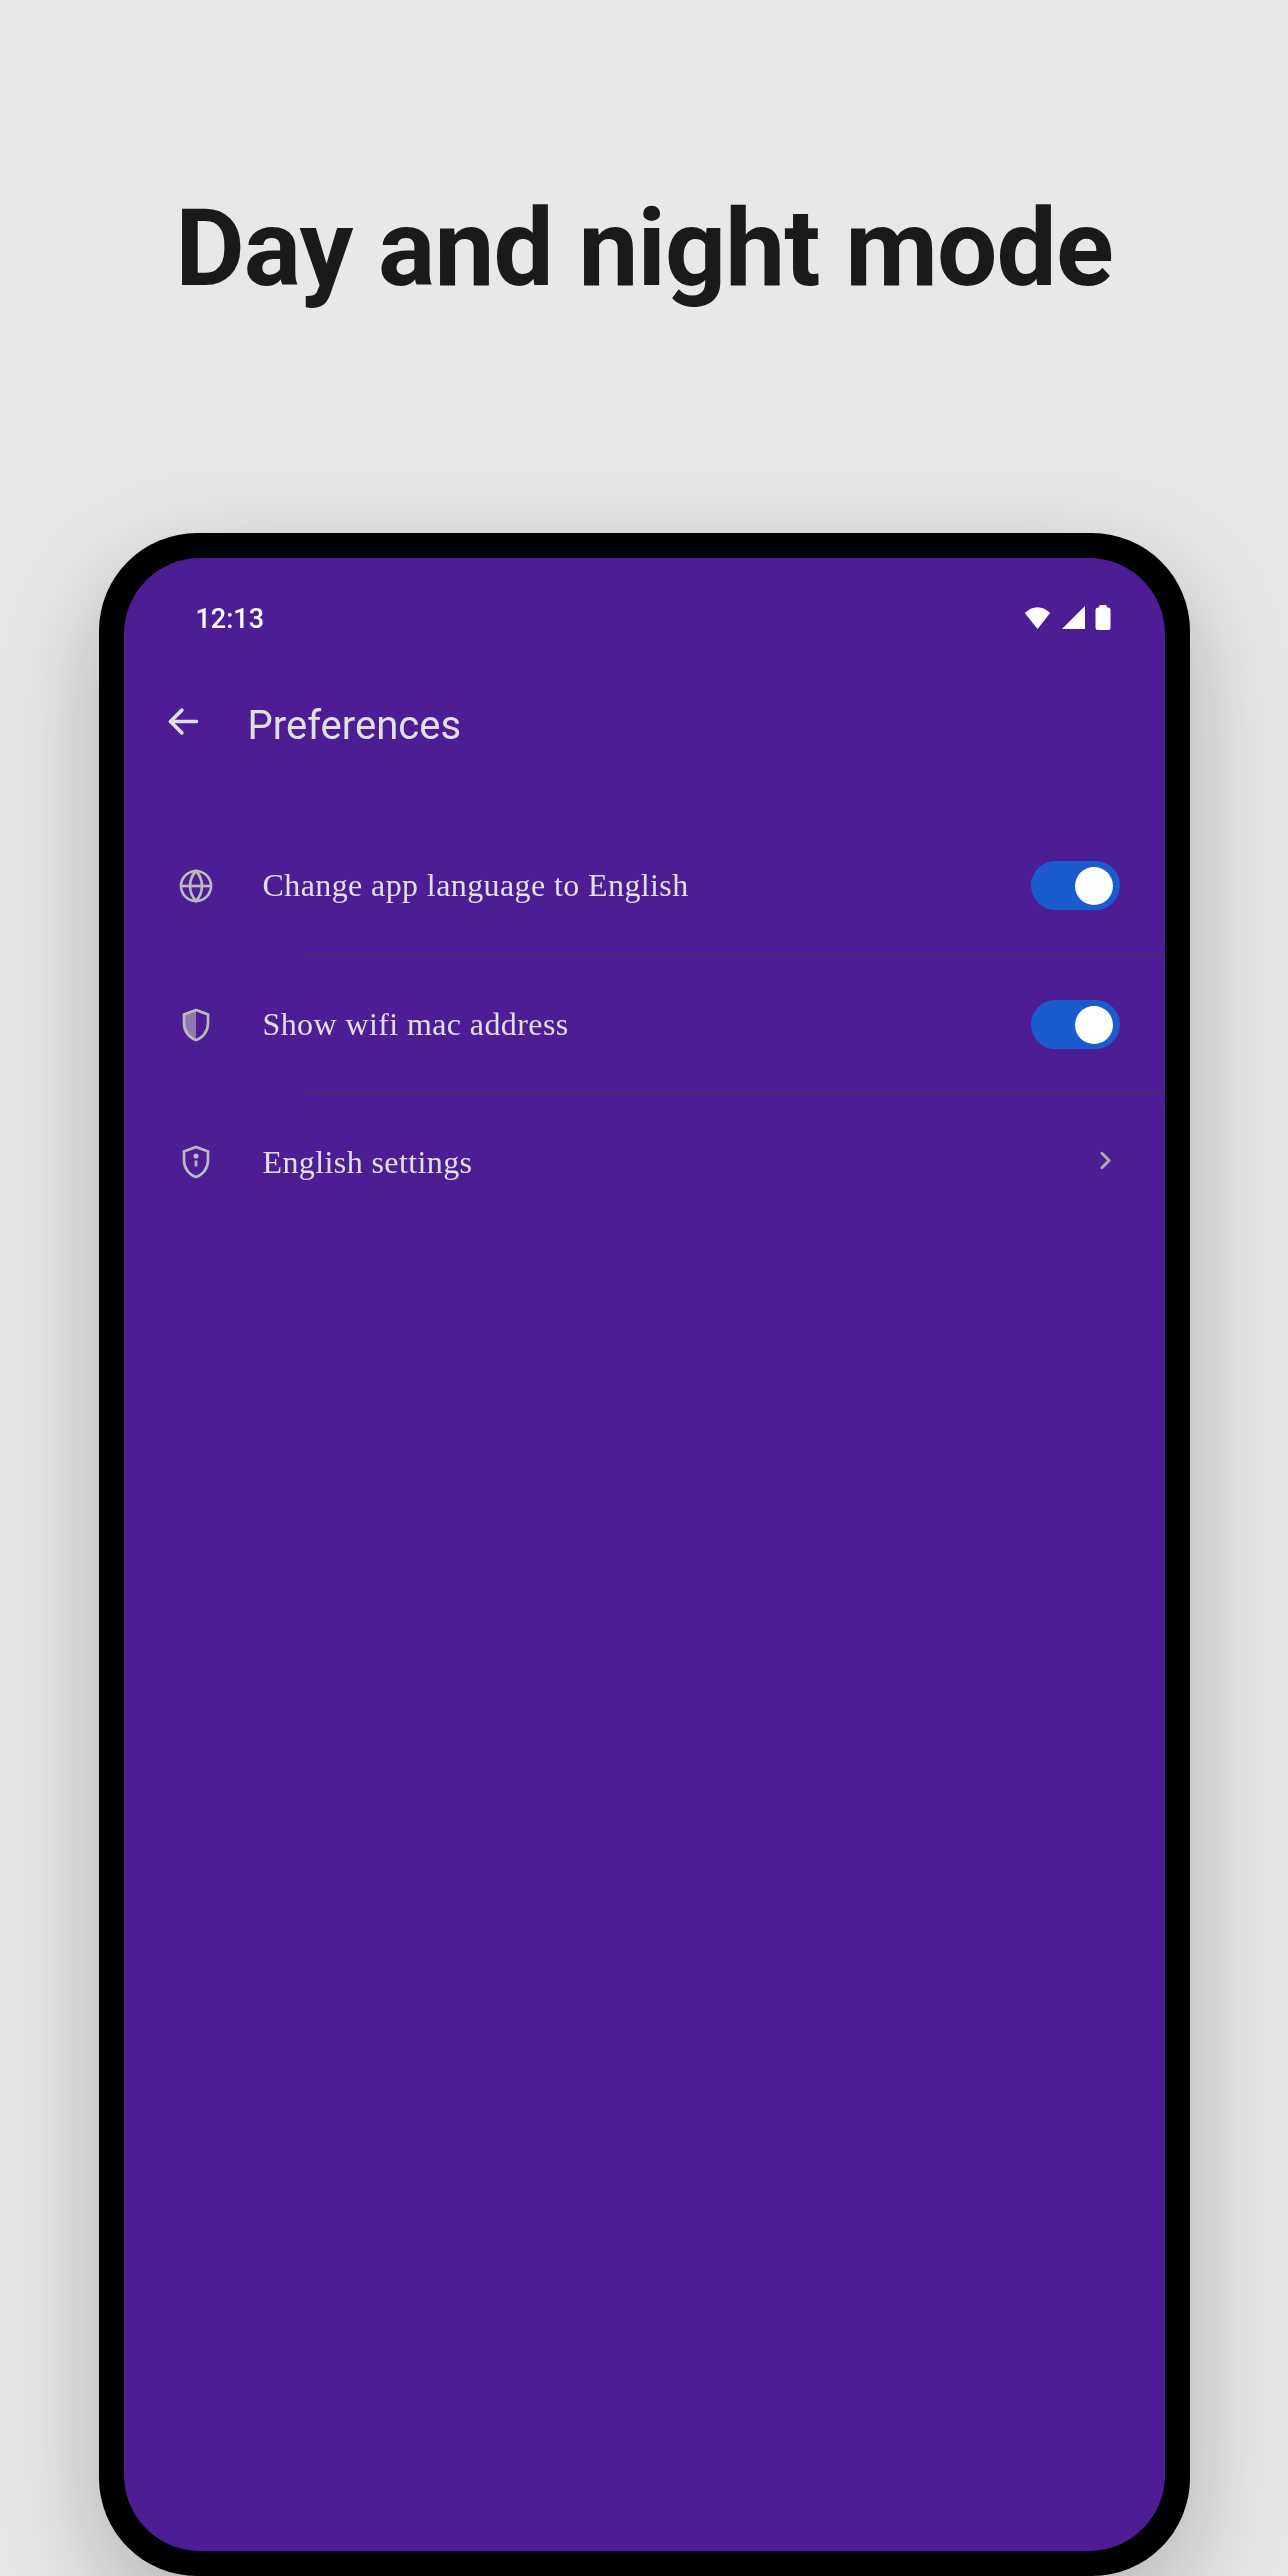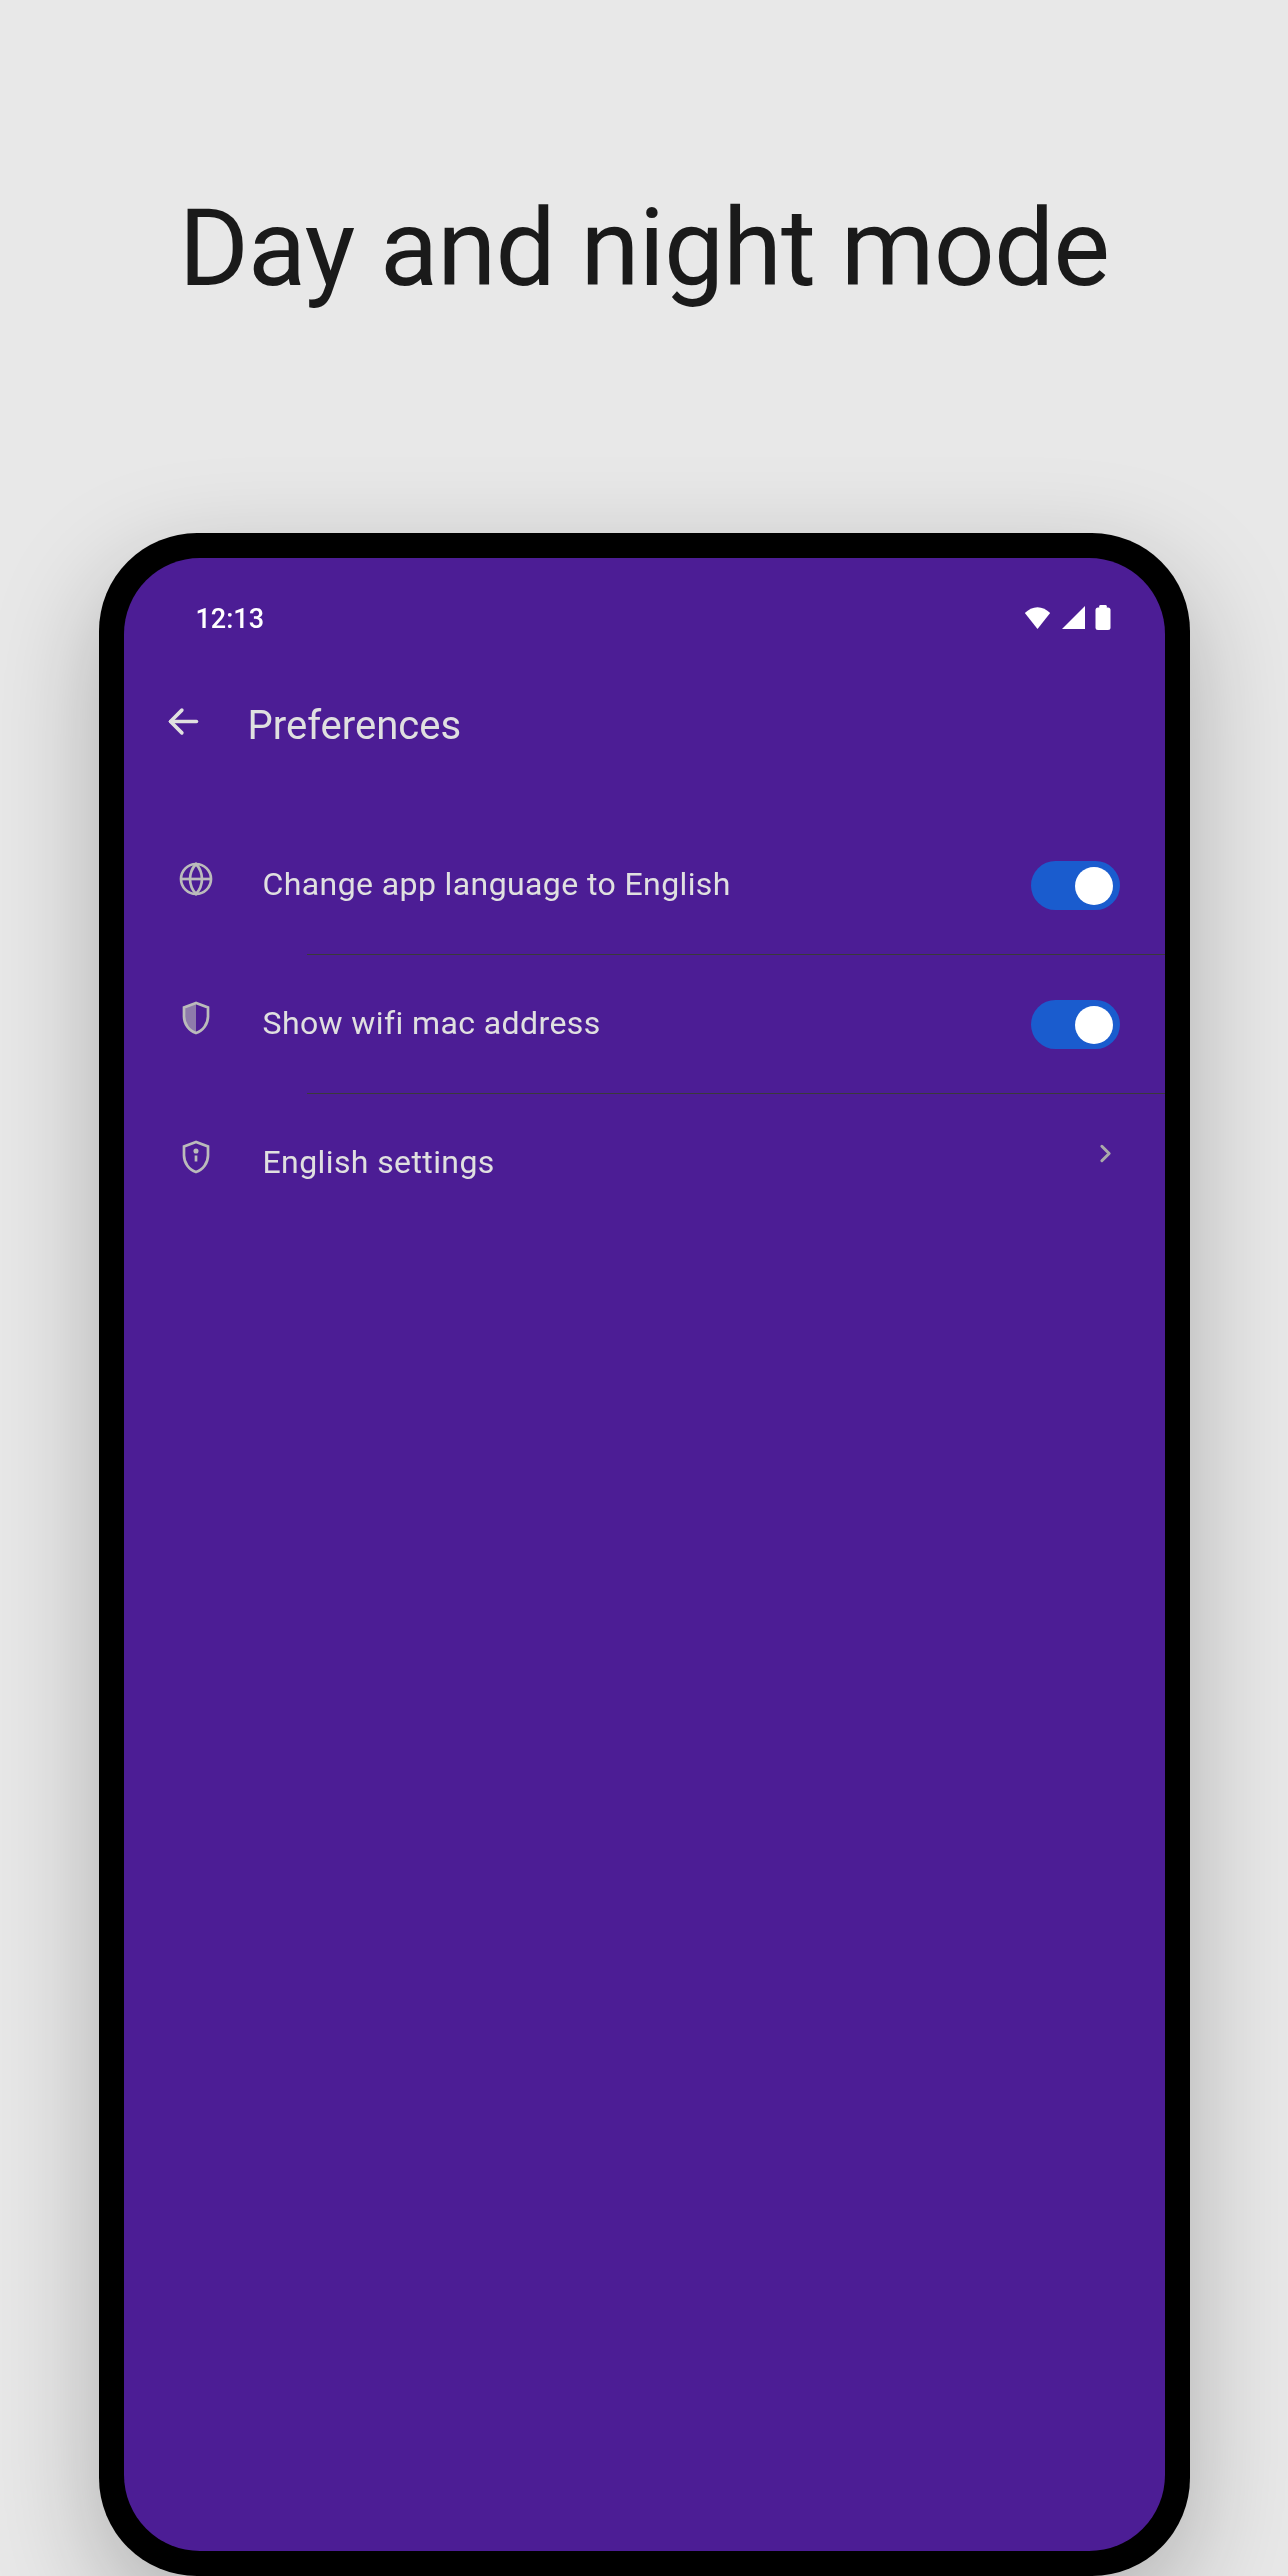--- a/index.html
+++ b/index.html
@@ -11,21 +11,21 @@
       width: 1288px;
       height: 2576px;
       background: #e8e8e8;
       font-family: -apple-system, BlinkMacSystemFont, 'Segoe UI', Roboto, sans-serif;
       display: flex;
       flex-direction: column;
       align-items: center;
     }
     .heading {
       font-size: 107px;
-      font-weight: 400;
+      font-weight: 700;
       color: #1a1a1a;
       text-align: center;
       margin-top: 179px;
       line-height: 1.3;
       letter-spacing: -0.9px;
     }
     .phone-frame {
       width: 1091px;
       height: 2272px;
       background: #000;
@@ -72,23 +72,25 @@
     .app-title {
       font-size: 40px;
       font-weight: 400;
       color: #e0e0e0;
     }
     .settings-list {
       padding: 18px 0 0 0;
     }
     .setting-row {
       display: flex;
+      align-items: center;
       padding: 45px 45px 45px 54px;
       gap: 49px;
       position: relative;
+      font-family: Liberation Serif, serif;
     }
     .setting-row.with-divider::after {
       content: '';
       position: absolute;
       bottom: 0;
       left: 183px;
       right: 0;
       height: 0.9px;
       background: #3a3a3a;
     }

